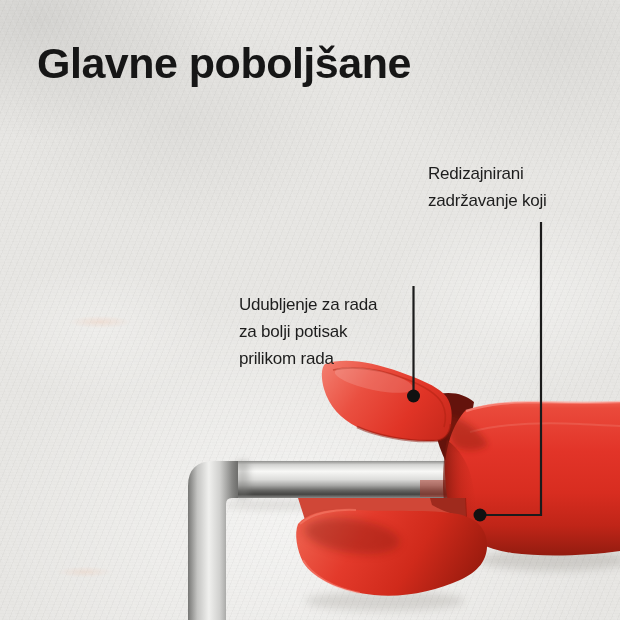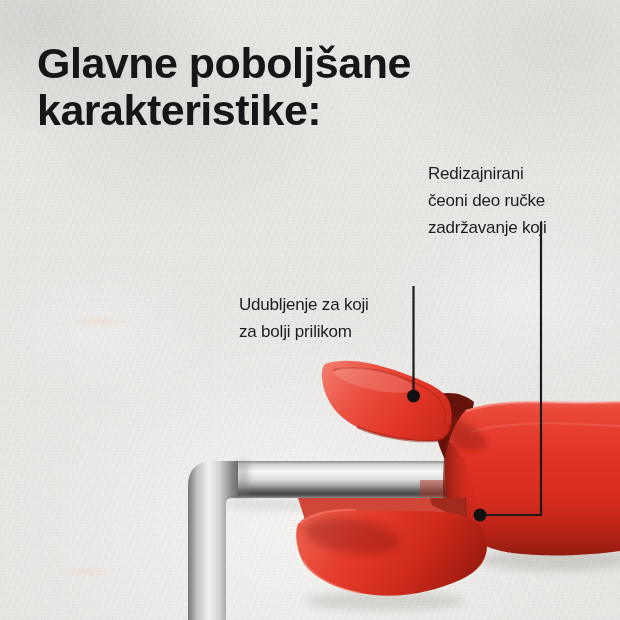--- a/index.html
+++ b/index.html
@@ -23,20 +23,21 @@
     background-image:
       repeating-linear-gradient(112deg, rgba(120,120,118,0.05) 0 1px, transparent 1px 6px),
       repeating-linear-gradient(64deg, rgba(255,255,255,0.06) 0 2px, transparent 2px 7px),
       repeating-linear-gradient(0deg, rgba(120,120,118,0.025) 0 1px, transparent 1px 3px);
   }
   .art{position:absolute;left:0;top:0;}
   .title{
     position:absolute;left:37px;top:40px;
     font-size:43px;font-weight:bold;line-height:47px;letter-spacing:-0.5px;
     color:var(--text-primary,#161616);
+    text-align:center;
   }
   .callout{
     position:absolute;
     font-size:17px;line-height:27px;letter-spacing:-0.2px;
     color:var(--callout-text,#1d1d1d);
     white-space:nowrap;
     margin-top:48px;
   }
   .co-right{left:428px;top:112px;}
   .co-left{left:239px;top:243px;}
@@ -148,26 +149,25 @@
     <g stroke="#1b1b1b">
       <line x1="413.5" y1="286" x2="413.5" y2="392" stroke-width="2.2"></line>
       <circle cx="413.5" cy="396" r="6.5" fill="#111111" stroke="none"></circle>
       <polyline points="541,222 541,515 486,515" fill="none" stroke-width="2.2"></polyline>
       <circle cx="480" cy="515" r="6.5" fill="#111111" stroke="none"></circle>
     </g>
   </svg>
 
   <div class="title">
     <div>Glavne poboljšane</div>
-    <div>karakteristike:</div>
   </div>
 
   <div class="callout co-right">
     <div>Redizajnirani</div>
-    <div>čeoni deo ručke</div>
     <div>zadržavanje koji</div>
   </div>
 
   <div class="callout co-left">
-    <div>Udubljenje za koji</div>
-    <div>za bolji prilikom</div>
+    <div>Udubljenje za rada</div>
+    <div>za bolji potisak</div>
+    <div>prilikom rada</div>
   </div>
 </div>
 
 </body></html>

